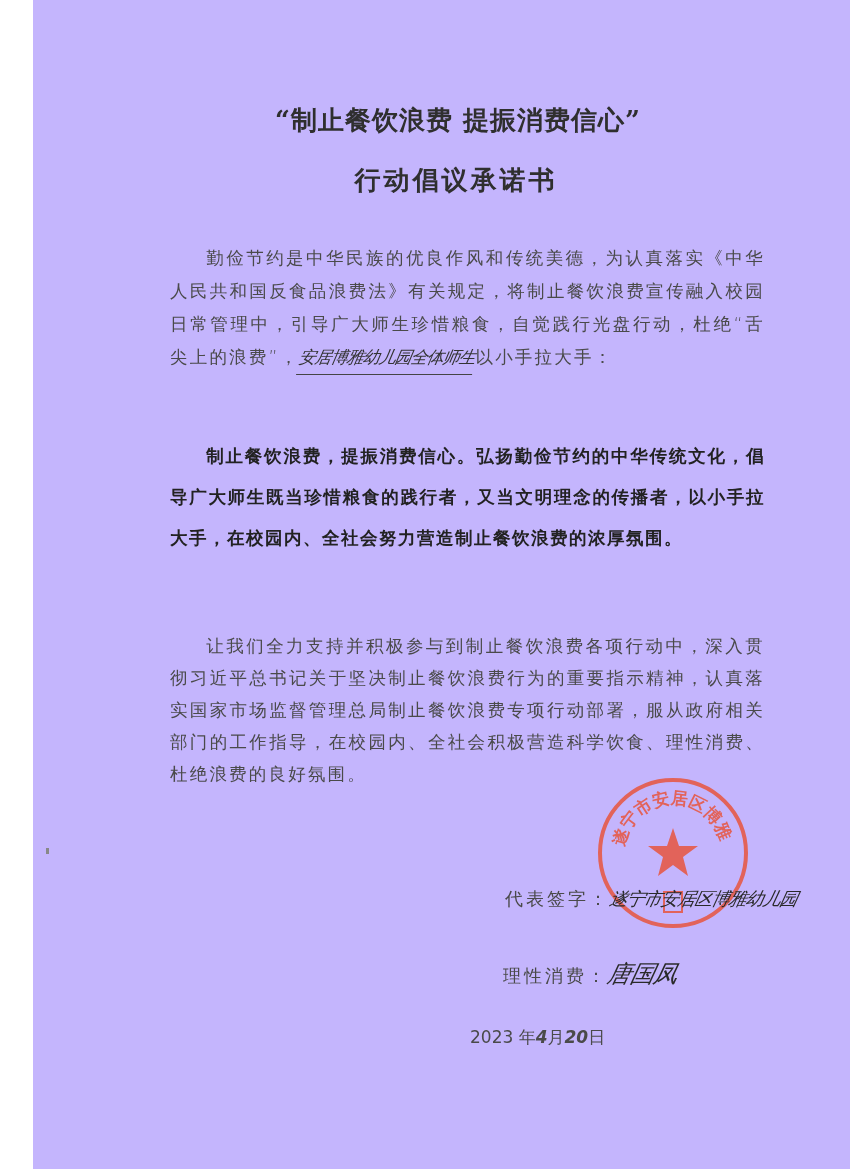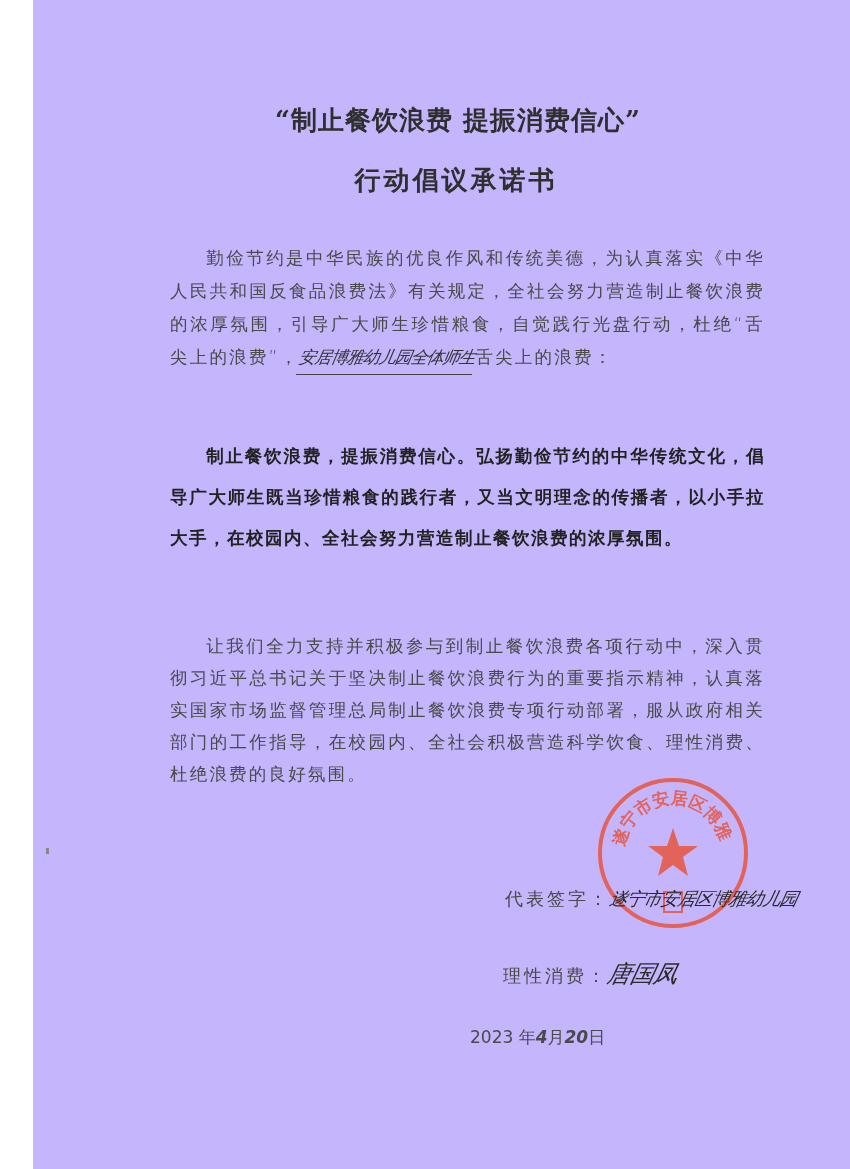--- a/index.html
+++ b/index.html
@@ -50,21 +50,21 @@
 </style>
 </head>
 <body>
 
 <div class="page">
 
   <div class="title1">“制止餐饮浪费 提振消费信心”</div>
   <div class="title2">行动倡议承诺书</div>
 
   <div class="para p1">
-    <span class="indent"></span><span>勤俭节约是中华民族的优良作风和传统美德，为认真落实《中华人民共和国反食品浪费法》有关规定，全社会努力营造制止餐饮浪费的浓厚氛围，引导广大师生珍惜粮食，自觉践行光盘行动，杜绝“舌尖上的浪费”，</span><span class="handwrite">安居博雅幼儿园全体师生</span><span>舌尖上的浪费：</span>
+    <span class="indent"></span><span>勤俭节约是中华民族的优良作风和传统美德，为认真落实《中华人民共和国反食品浪费法》有关规定，将制止餐饮浪费宣传融入校园日常管理中，引导广大师生珍惜粮食，自觉践行光盘行动，杜绝“舌尖上的浪费”，</span><span class="handwrite">安居博雅幼儿园全体师生</span><span>以小手拉大手：</span>
   </div>
 
   <div class="para p3">
     <span class="indent"></span><span>让我们全力支持并积极参与到制止餐饮浪费各项行动中，深入贯彻习近平总书记关于坚决制止餐饮浪费行为的重要指示精神，认真落实国家市场监督管理总局制止餐饮浪费专项行动部署，服从政府相关部门的工作指导，在校园内、全社会积极营造科学饮食、理性消费、杜绝浪费的良好氛围。</span>
   </div>
 
   <div class="para p2">
     <span class="indent"></span><span>制止餐饮浪费，提振消费信心。弘扬勤俭节约的中华传统文化，倡导广大师生既当珍惜粮食的践行者，又当文明理念的传播者，以小手拉大手，在校园内、全社会努力营造制止餐饮浪费的浓厚氛围。</span>
   </div>
 

